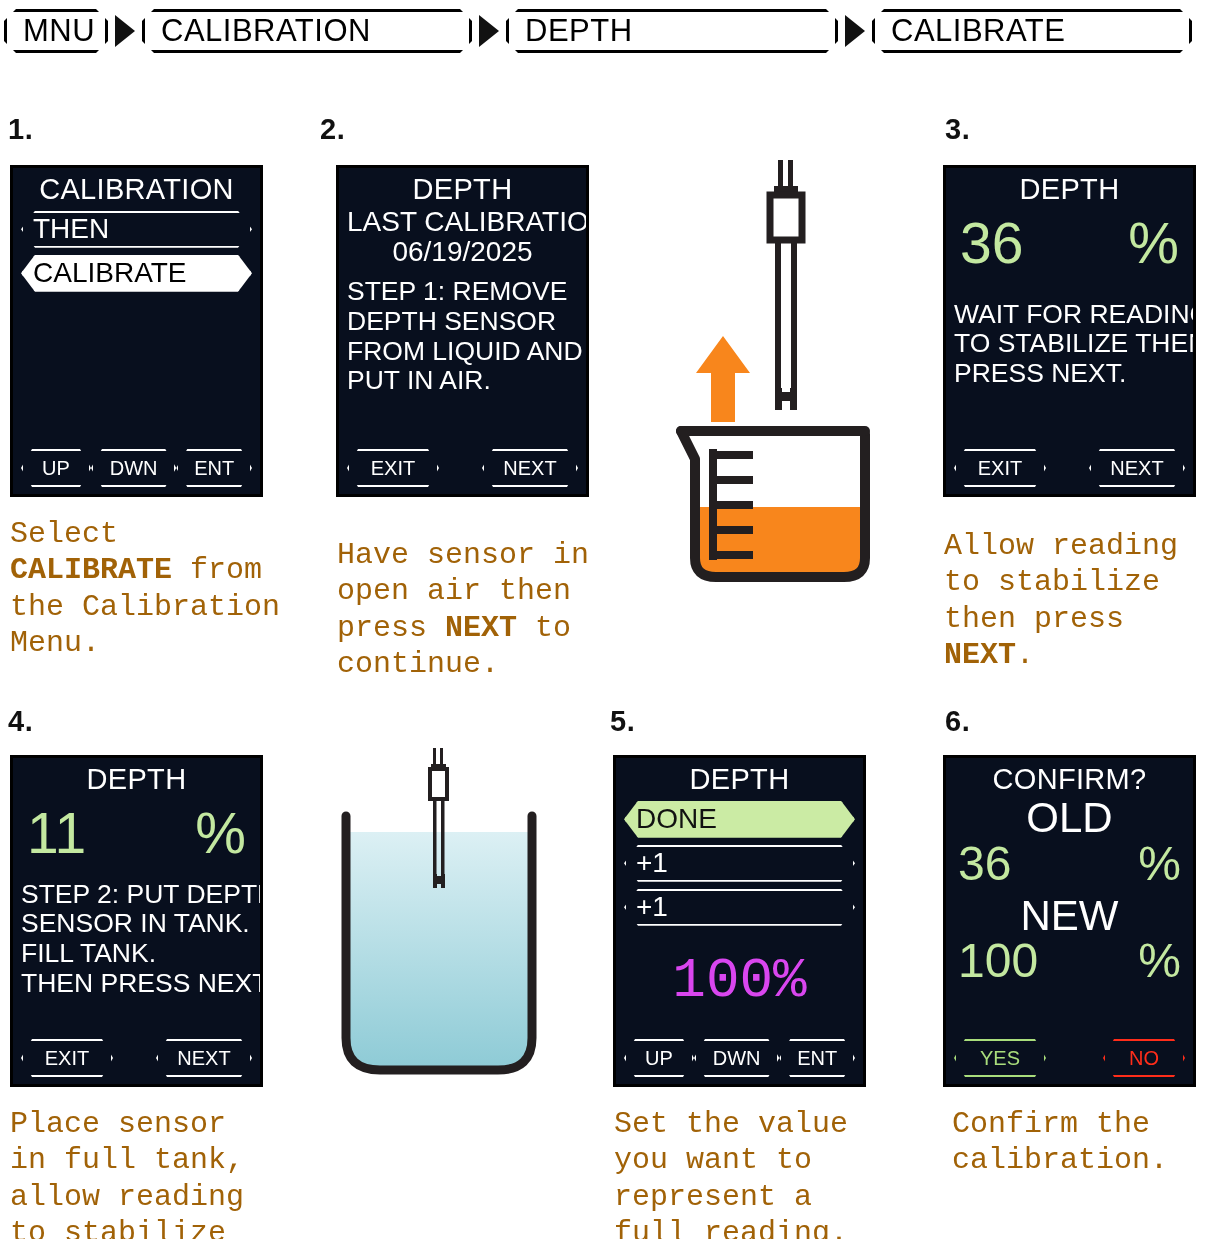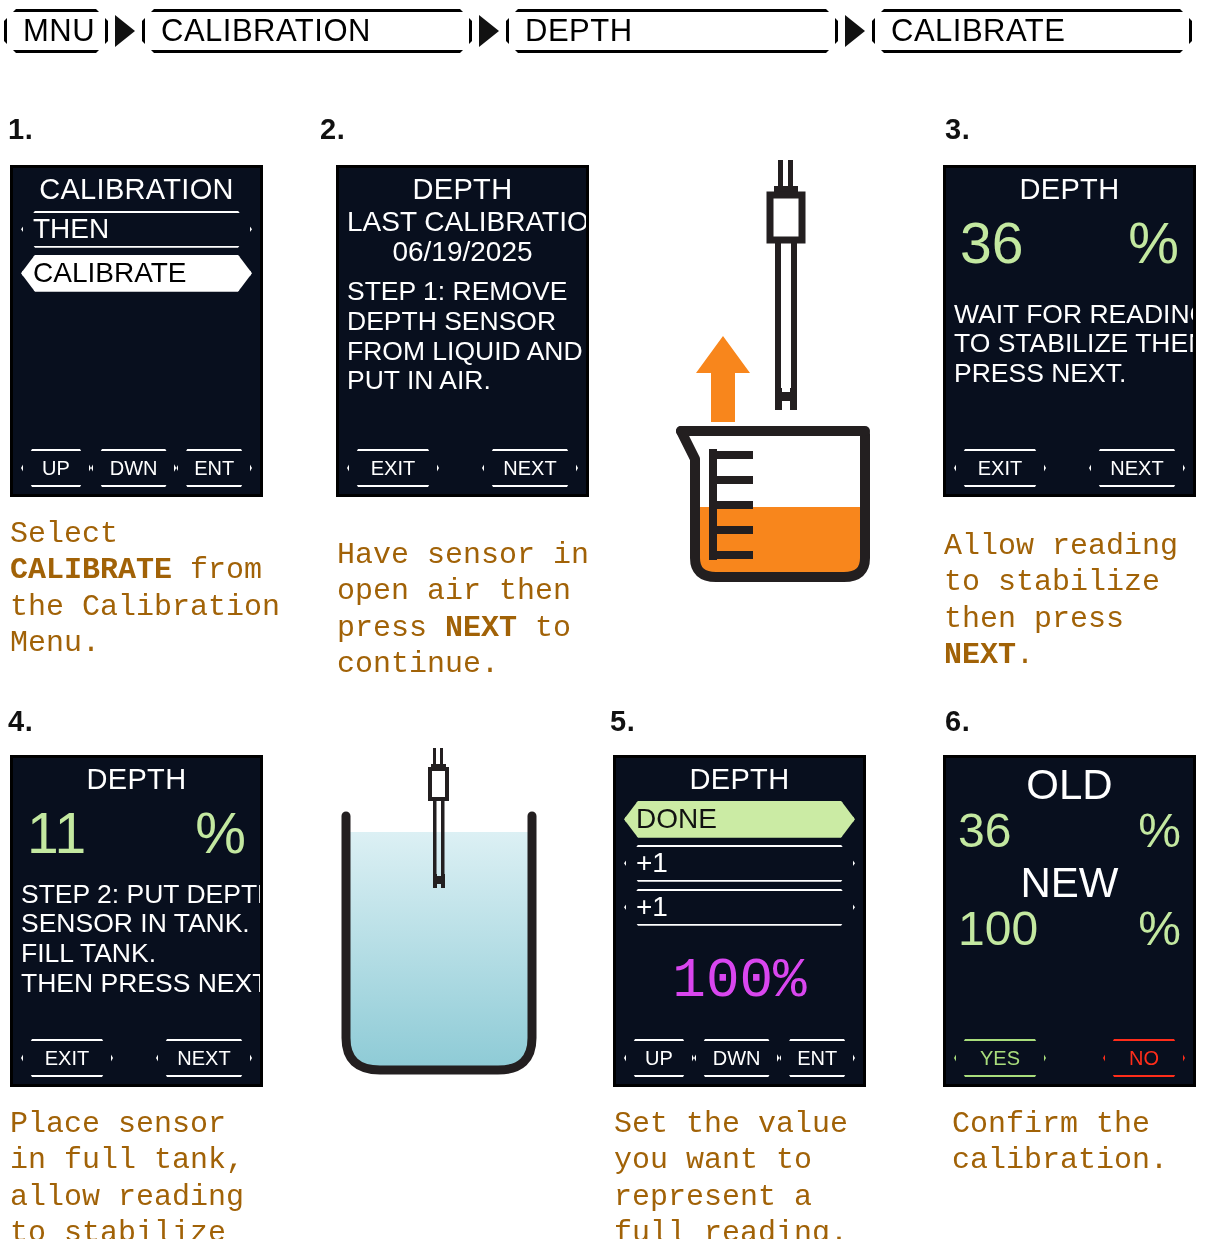--- a/index.html
+++ b/index.html
@@ -409,20 +409,21 @@
     </div>
   </div>
   <div class="caption" style="left:614px; top:1106px; width:280px;">
     <span>Set the value you</span>
     <span>want to represent</span>
     <span>a full reading.</span>
   </div>
 
   <div class="step-num" style="left:945px; top:705px;">6.</div>
   <div class="screen" style="left:943px; top:755px; width:253px; height:332px;">
+    <div class="scr-title">CONFIRM?</div>
     <div class="conf-label">OLD</div>
     <div class="conf-row">
       <span>36</span>
       <span>%</span>
     </div>
     <div class="conf-label" style="margin-top:6px;">NEW</div>
     <div class="conf-row">
       <span>100</span>
       <span>%</span>
     </div>

